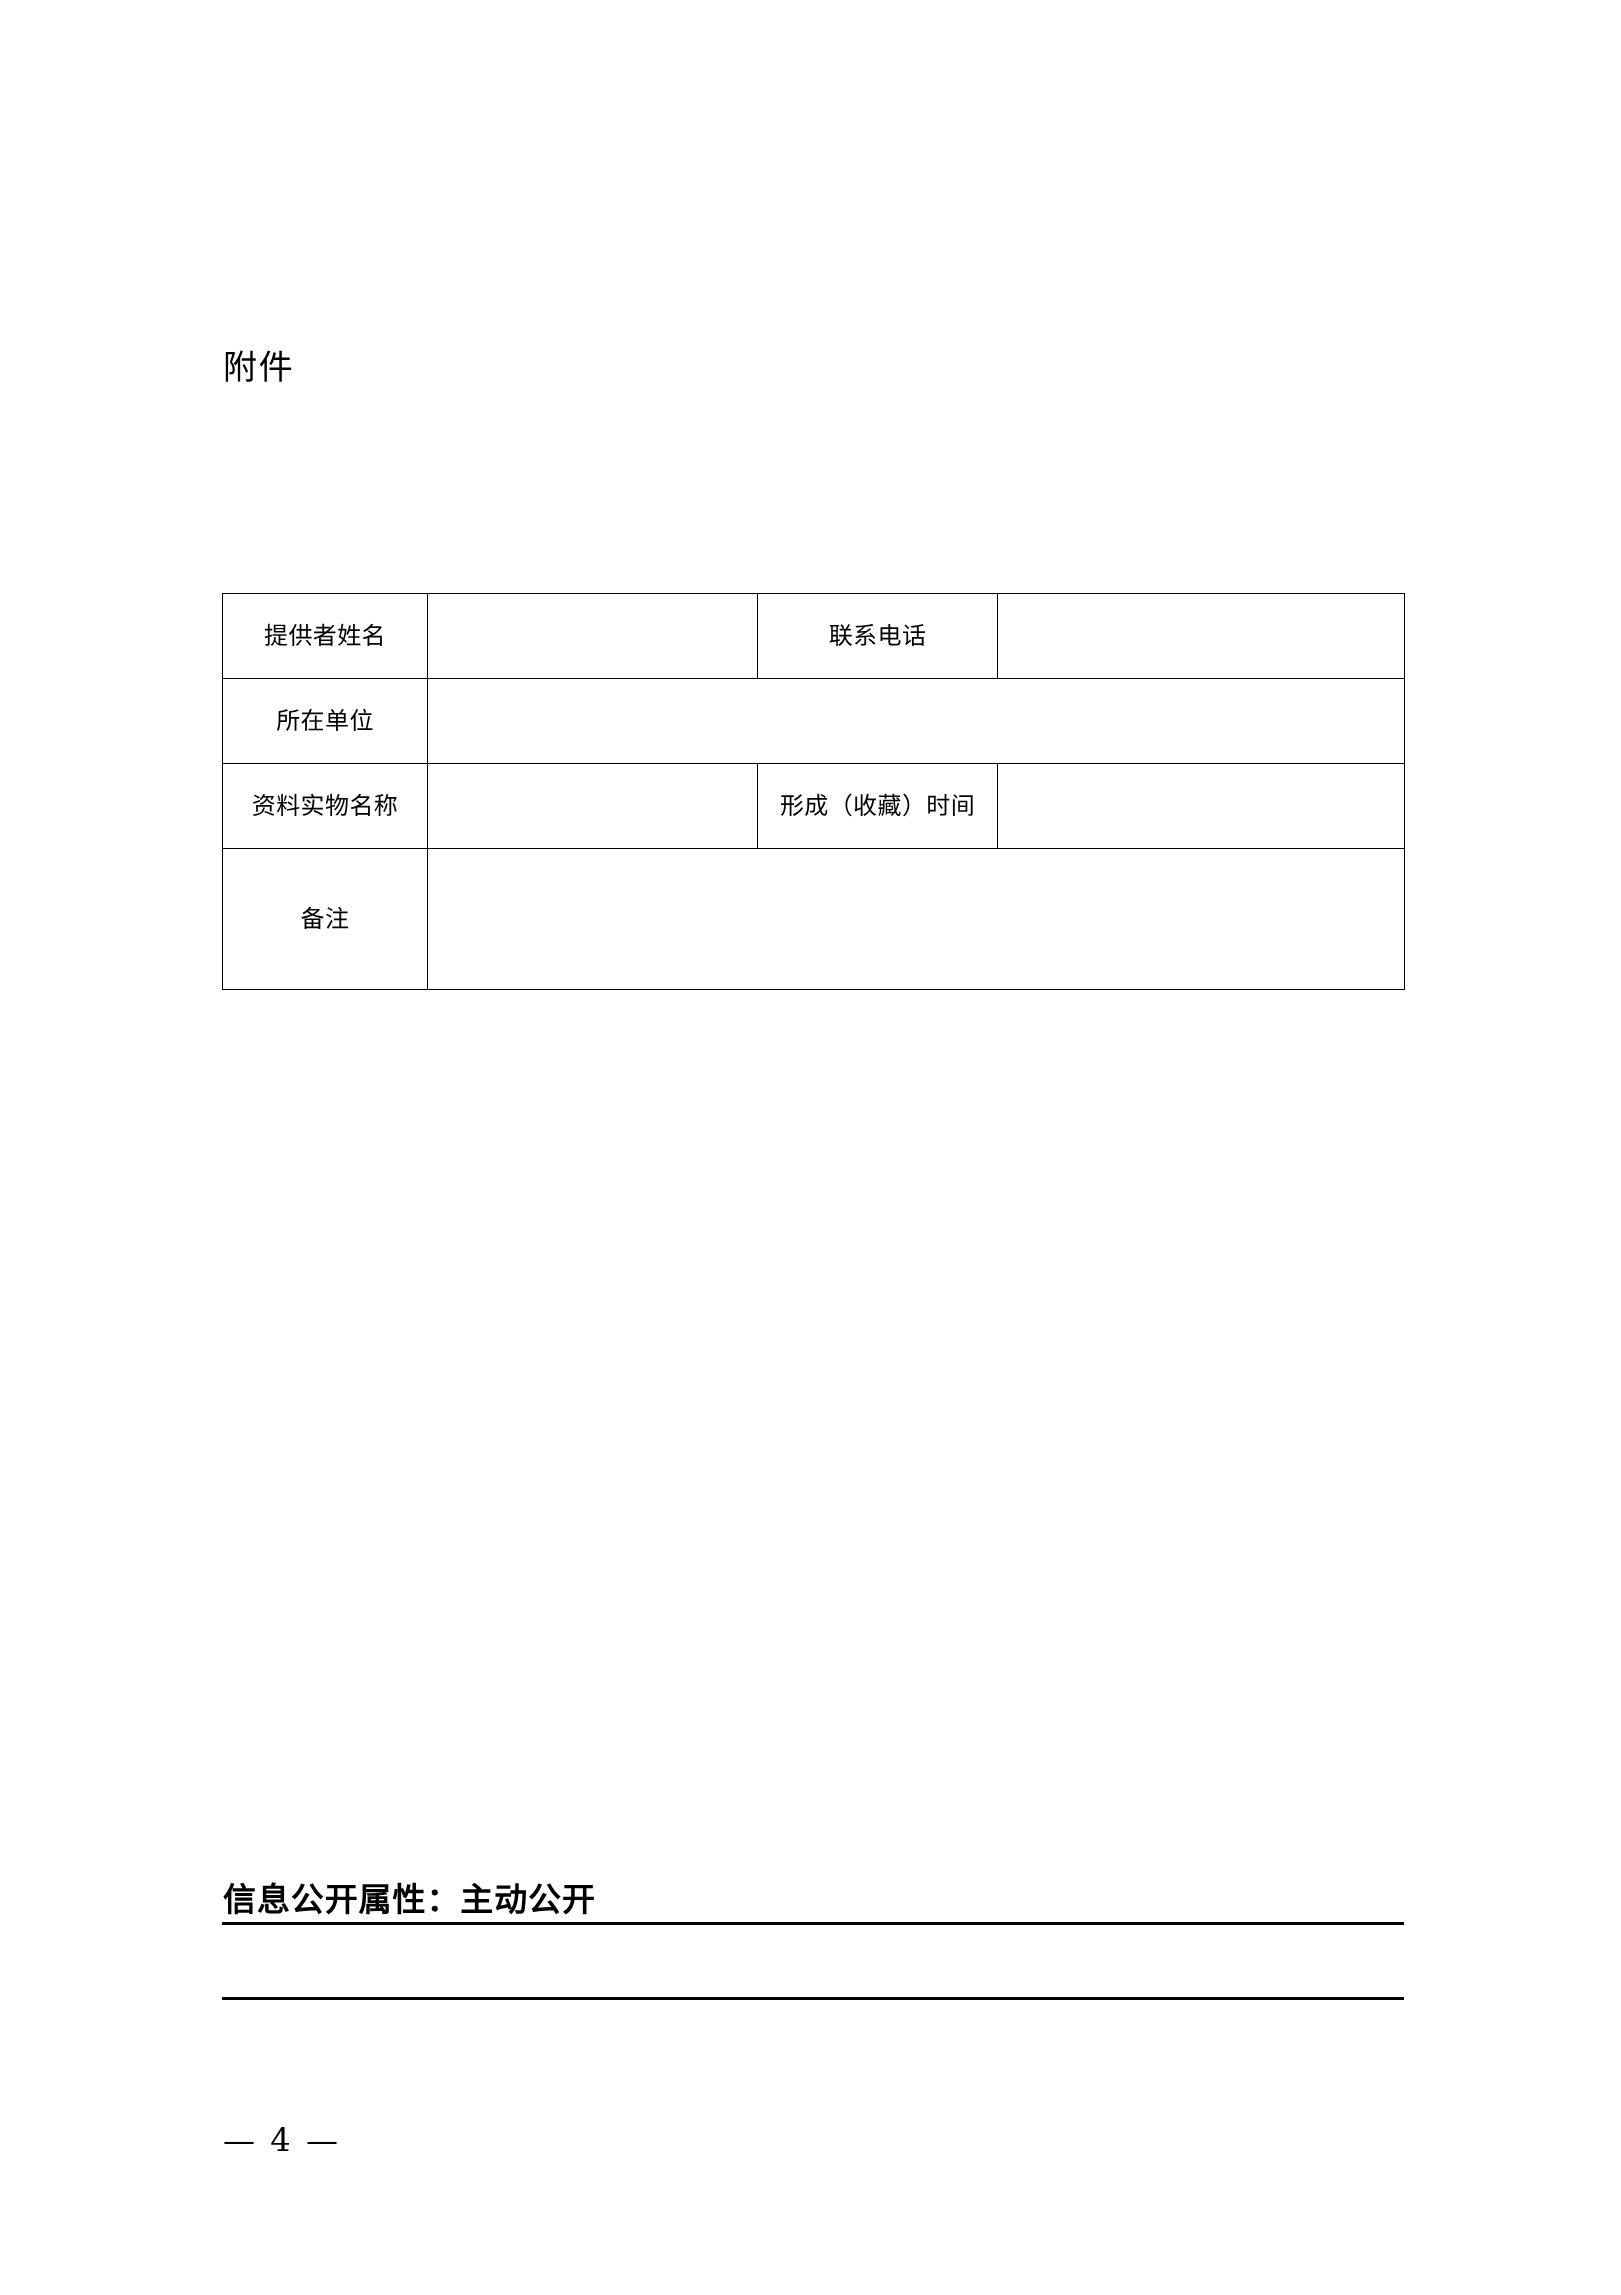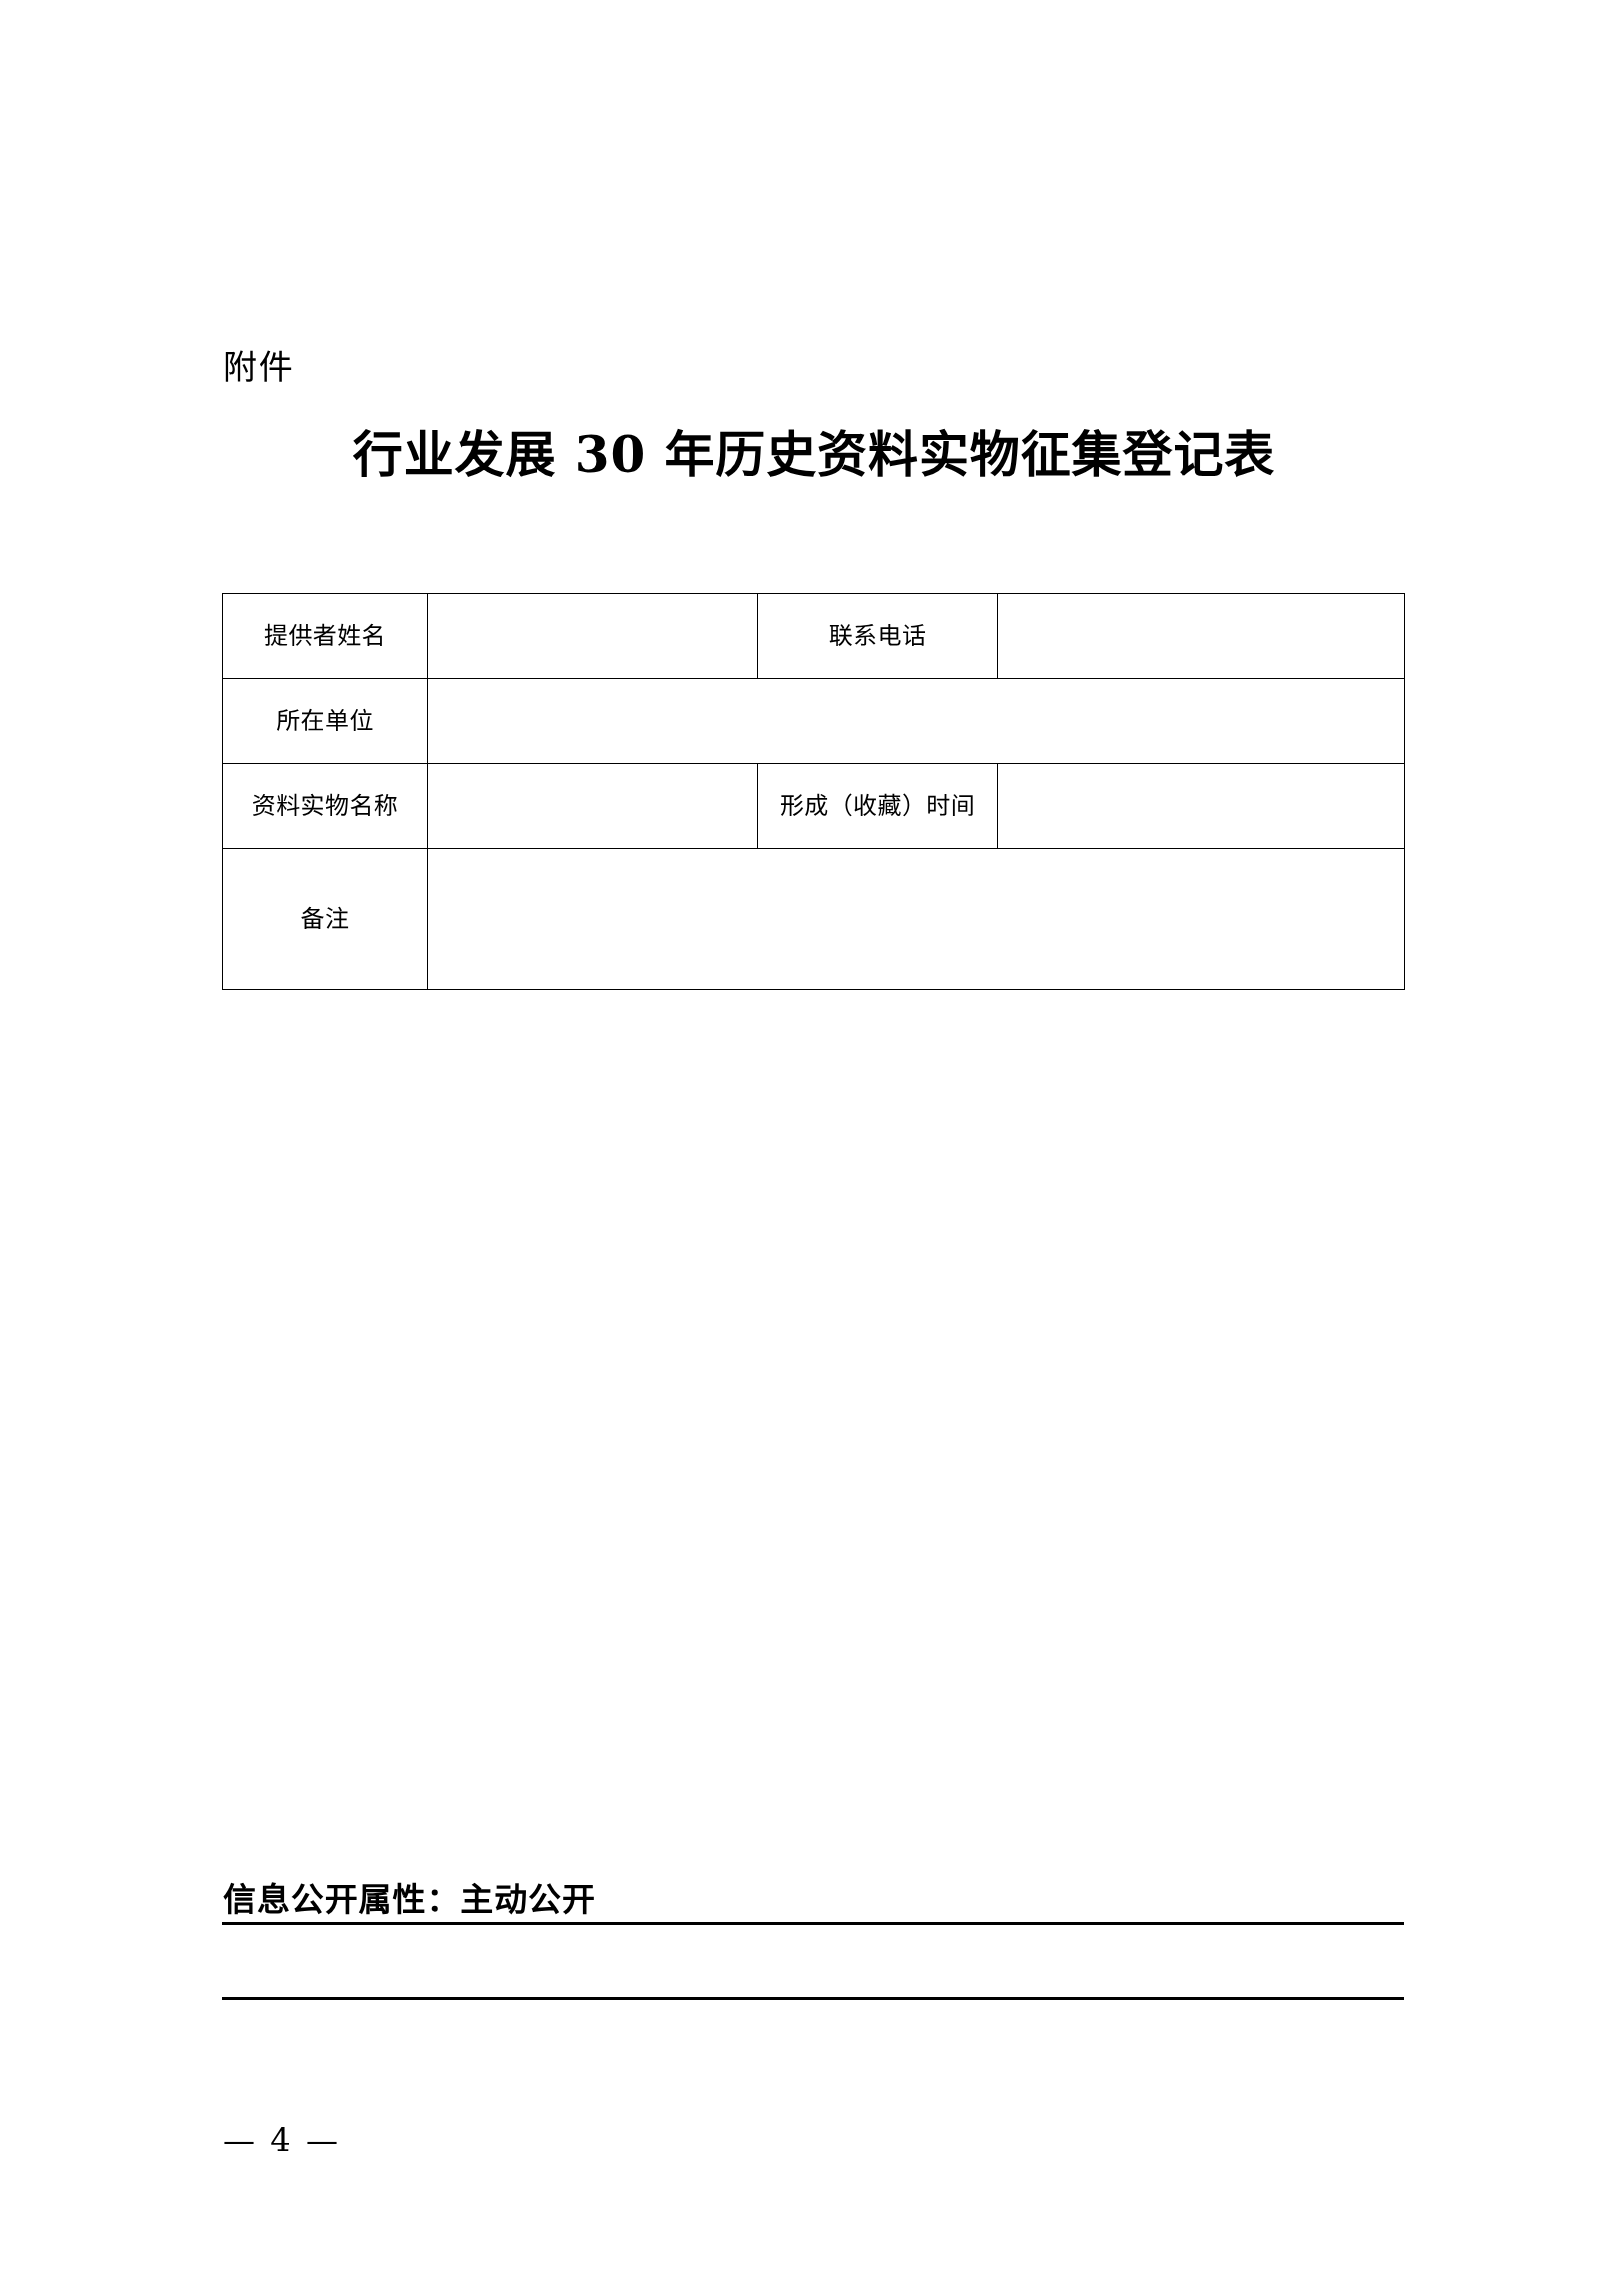--- a/index.html
+++ b/index.html
@@ -138,21 +138,20 @@
     font-family: "DejaVu Serif", "Liberation Serif", serif;
   }
 </style>
 </head>
 <body>
 
 <div class="page">
 
   <div class="attachment-label">附件</div>
 
-  <div class="doc-title">行业发展 30 年历史资料实物征集登记表</div>
 
   <table class="form-table">
     <colgroup>
       <col style="width:205px">
       <col style="width:330px">
       <col style="width:240px">
       <col style="width:407px">
     </colgroup>
     <tbody>
       <tr class="row-h1">

